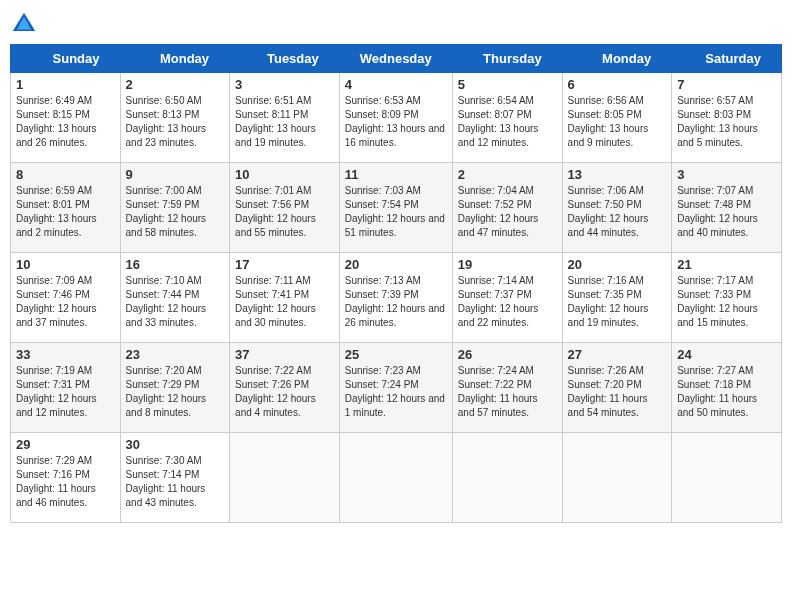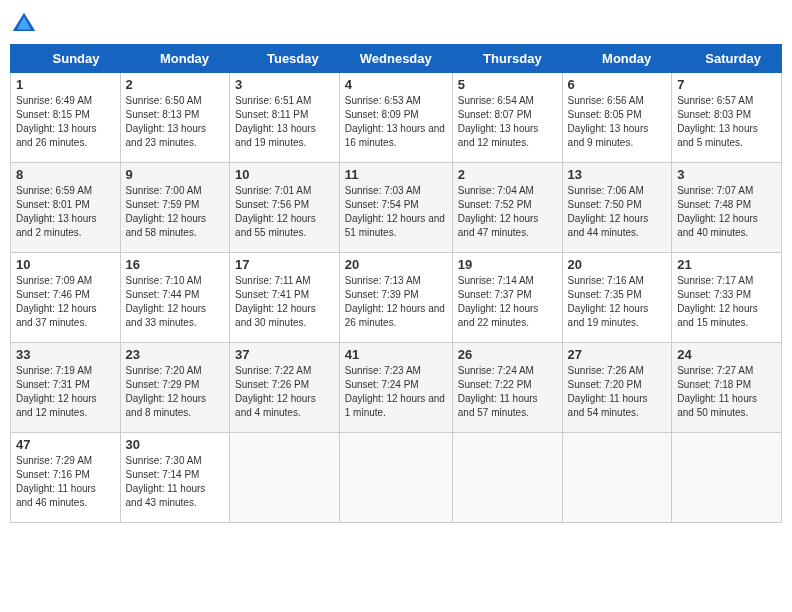--- a/index.html
+++ b/index.html
@@ -214,39 +214,39 @@
         </td>
         <td>
           <span class="day-num">23</span>
           <div class="day-info">Sunrise: 7:20 AM<br>Sunset: 7:29 PM<br>Daylight: 12 hours and 8 minutes.</div>
         </td>
         <td>
           <span class="day-num">37</span>
           <div class="day-info">Sunrise: 7:22 AM<br>Sunset: 7:26 PM<br>Daylight: 12 hours and 4 minutes.</div>
         </td>
         <td>
-          <span class="day-num">41</span>
+          <span class="day-num">25</span>
           <div class="day-info">Sunrise: 7:23 AM<br>Sunset: 7:24 PM<br>Daylight: 12 hours and 1 minute.</div>
         </td>
         <td>
           <span class="day-num">26</span>
           <div class="day-info">Sunrise: 7:24 AM<br>Sunset: 7:22 PM<br>Daylight: 11 hours and 57 minutes.</div>
         </td>
         <td>
           <span class="day-num">27</span>
           <div class="day-info">Sunrise: 7:26 AM<br>Sunset: 7:20 PM<br>Daylight: 11 hours and 54 minutes.</div>
         </td>
         <td>
           <span class="day-num">24</span>
           <div class="day-info">Sunrise: 7:27 AM<br>Sunset: 7:18 PM<br>Daylight: 11 hours and 50 minutes.</div>
         </td>
       </tr>
       <tr class="row-bg-white">
         <td>
-          <span class="day-num">47</span>
+          <span class="day-num">29</span>
           <div class="day-info">Sunrise: 7:29 AM<br>Sunset: 7:16 PM<br>Daylight: 11 hours and 46 minutes.</div>
         </td>
         <td>
           <span class="day-num">30</span>
           <div class="day-info">Sunrise: 7:30 AM<br>Sunset: 7:14 PM<br>Daylight: 11 hours and 43 minutes.</div>
         </td>
         <td class="empty"></td>
         <td class="empty"></td>
         <td class="empty"></td>
         <td class="empty"></td>

